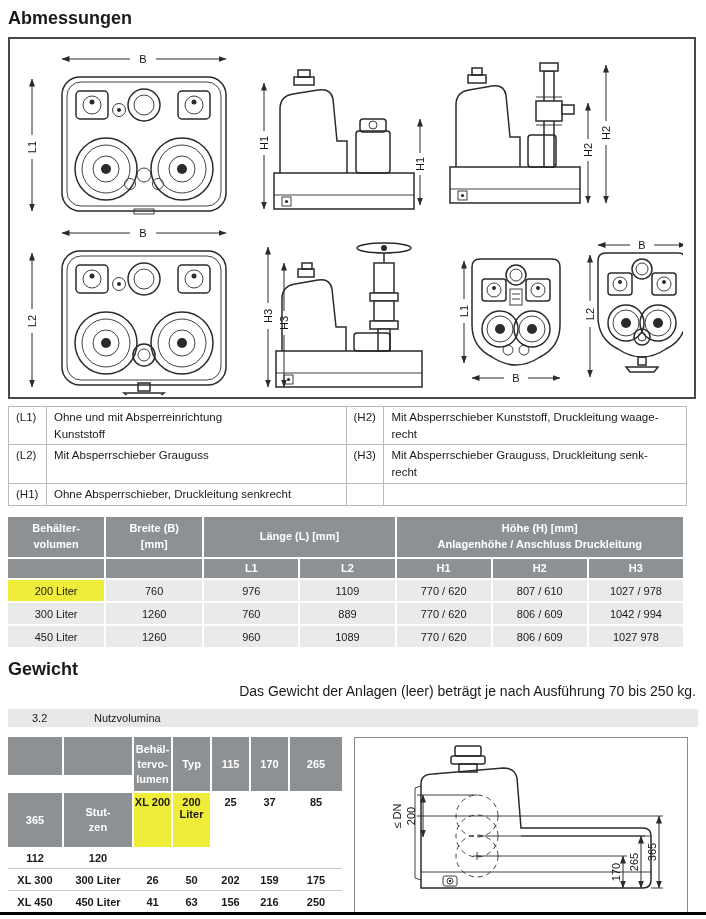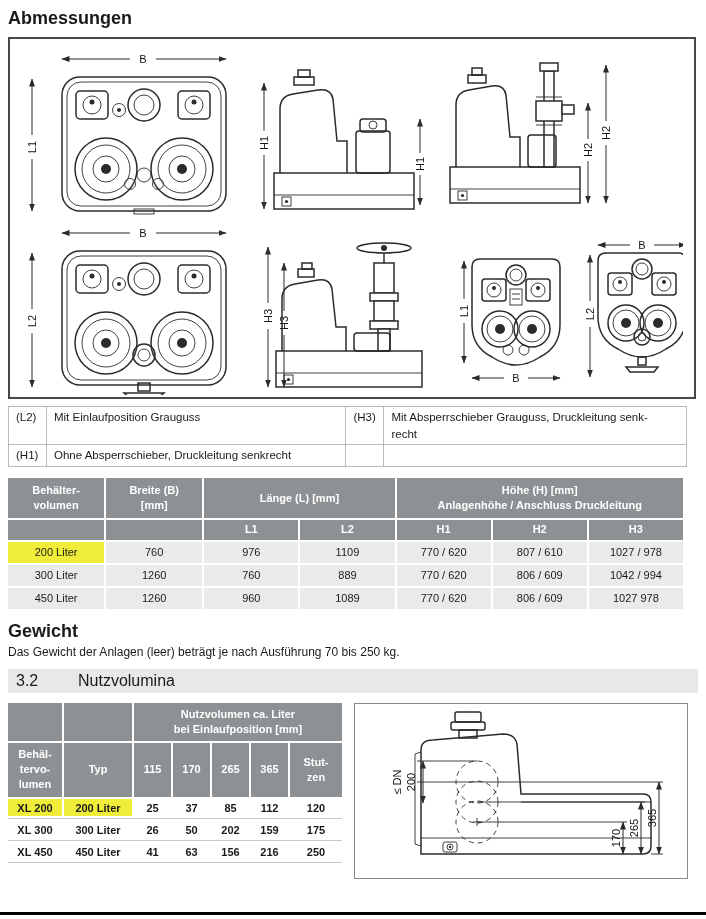--- a/index.html
+++ b/index.html
@@ -25,23 +25,23 @@
   table.legend td { border:1px solid #b7babc; padding:2px 7px; vertical-align:top; white-space:pre-line; line-height:1.45; }
   table.legend td.key { width:38px; }
   
   table.dims { width:679px; border-collapse:separate; border-spacing:2px; table-layout:fixed; font-size:11px; margin:0 0 10px -2px; }
   table.dims th { background:#8d9194; color:#ffffff; font-weight:bold; white-space:pre-line; text-align:center; vertical-align:middle; line-height:1.4; padding:2px; }
   table.dims tr.hr1 th { height:40px; }
   table.dims tr.hr2 th { height:18px; }
   table.dims td { background:#e9ebeb; text-align:center; height:21px; vertical-align:middle; }
   .hl { background:#f0ec3a !important; }
   
-  .weight-text { font-size:12px; margin:2px 0 10px 0; }
-  
-  .band { background:#e8e8e8; font-size:16px; padding:3px 8px; margin:0 0 10px 0; width:690px; display:flex; }
+  .weight-text { font-size:14px; margin:2px 0 10px 0;text-align:right; }
+  
+  .band { background:#e8e8e8; font-size:11px; padding:3px 24px; margin:0 0 10px 0; width:690px; display:flex; }
   .band .num { width:62px; }
   
   .bottom { display:flex; gap:14px; align-items:flex-start; }
   .nutz { display:grid; grid-template-columns:54px 68px 37px 37px 37px 37px 52px; gap:2px; width:332px; font-size:11px; align-content:start; }
   .nutz .h { background:#8d9194; color:#fff; font-weight:bold; display:flex; align-items:center; justify-content:center; text-align:center; white-space:pre-line; line-height:1.35; }
   .nutz .h.r1 { height:38px; }
   .nutz .h.r2 { height:54px; }
   .nutz .span5 { grid-column:3 / span 5; }
   .nutz .c { background:#ffffff; text-align:center; padding:3px 0 2px 0;font-weight:bold; }
   .nutz .rule { grid-column:1 / -1; height:1px; background:#c6c8c9; }
@@ -257,23 +257,31 @@
 </div>
 
 <table class="legend">
   <colgroup>
       <col style="width:38px">
       <col style="width:300px">
       <col style="width:38px">
       <col style="width:303px">
     </colgroup>
   <tbody>
+      <tr style="height:38px">
+    <td class="key">(L1)</td>
+    <td>Ohne und mit Absperreinrichtung
+Kunststoff</td>
+    <td class="key">(H2)</td>
+    <td>Mit Absperrschieber Kunststoff, Druckleitung waage-
+recht</td>
+  </tr>
   <tr style="height:38px">
     <td class="key">(L2)</td>
-    <td>Mit Einlaufposition Grauguss</td>
+    <td>Mit Absperrschieber Grauguss</td>
     <td class="key">(H3)</td>
     <td>Mit Absperrschieber Grauguss, Druckleitung senk-
 recht</td>
   </tr>
   <tr style="height:22px">
     <td class="key">(H1)</td>
     <td>Ohne Absperrschieber, Druckleitung senkrecht</td>
     <td class="key"></td>
     <td></td>
   </tr>
@@ -345,22 +353,20 @@
 <div class="band">
   <span class="num">3.2</span>
   <span>Nutzvolumina</span>
 </div>
 
 <div class="bottom">
 
   <div class="nutz">
     <div class="h r1"></div>
     <div class="h r1"></div>
-    <div class="h r1 span5">Nutzvolumen ca. Liter
-bei Einlaufposition [mm]</div>
 
     <div class="h r2">Behäl-
 tervo-
 lumen</div>
     <div class="h r2">Typ</div>
     <div class="h r2">115</div>
     <div class="h r2">170</div>
     <div class="h r2">265</div>
     <div class="h r2">365</div>
     <div class="h r2">Stut-

